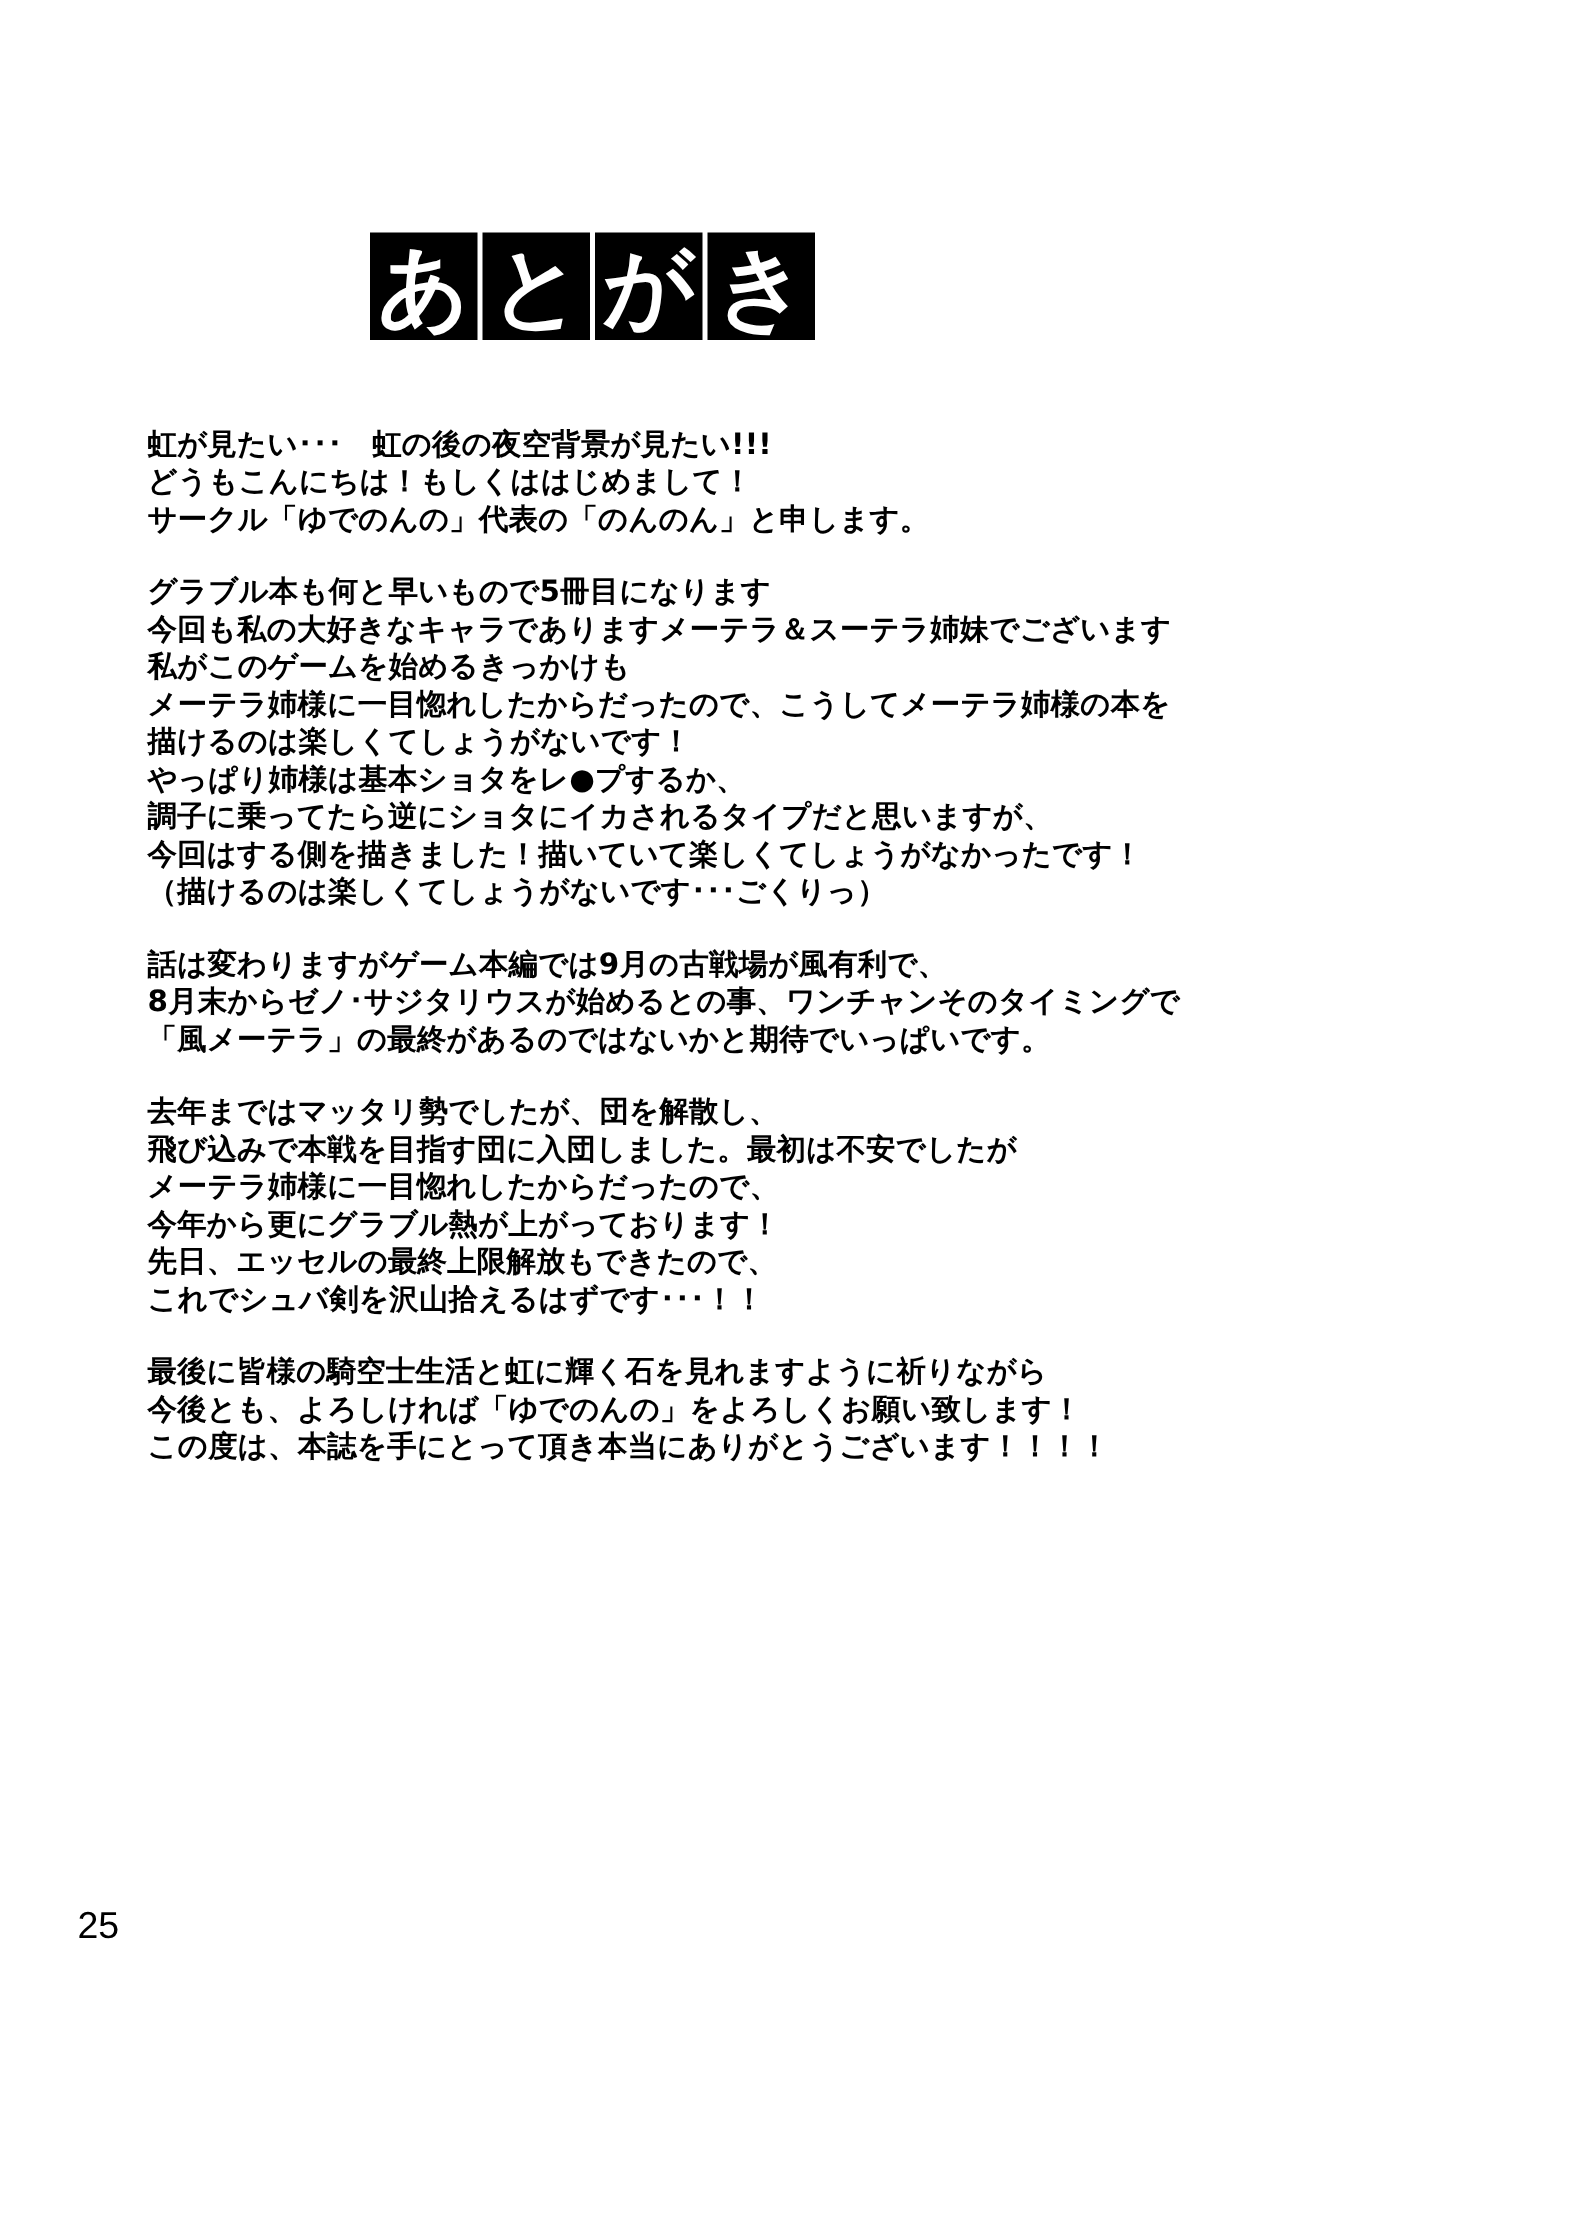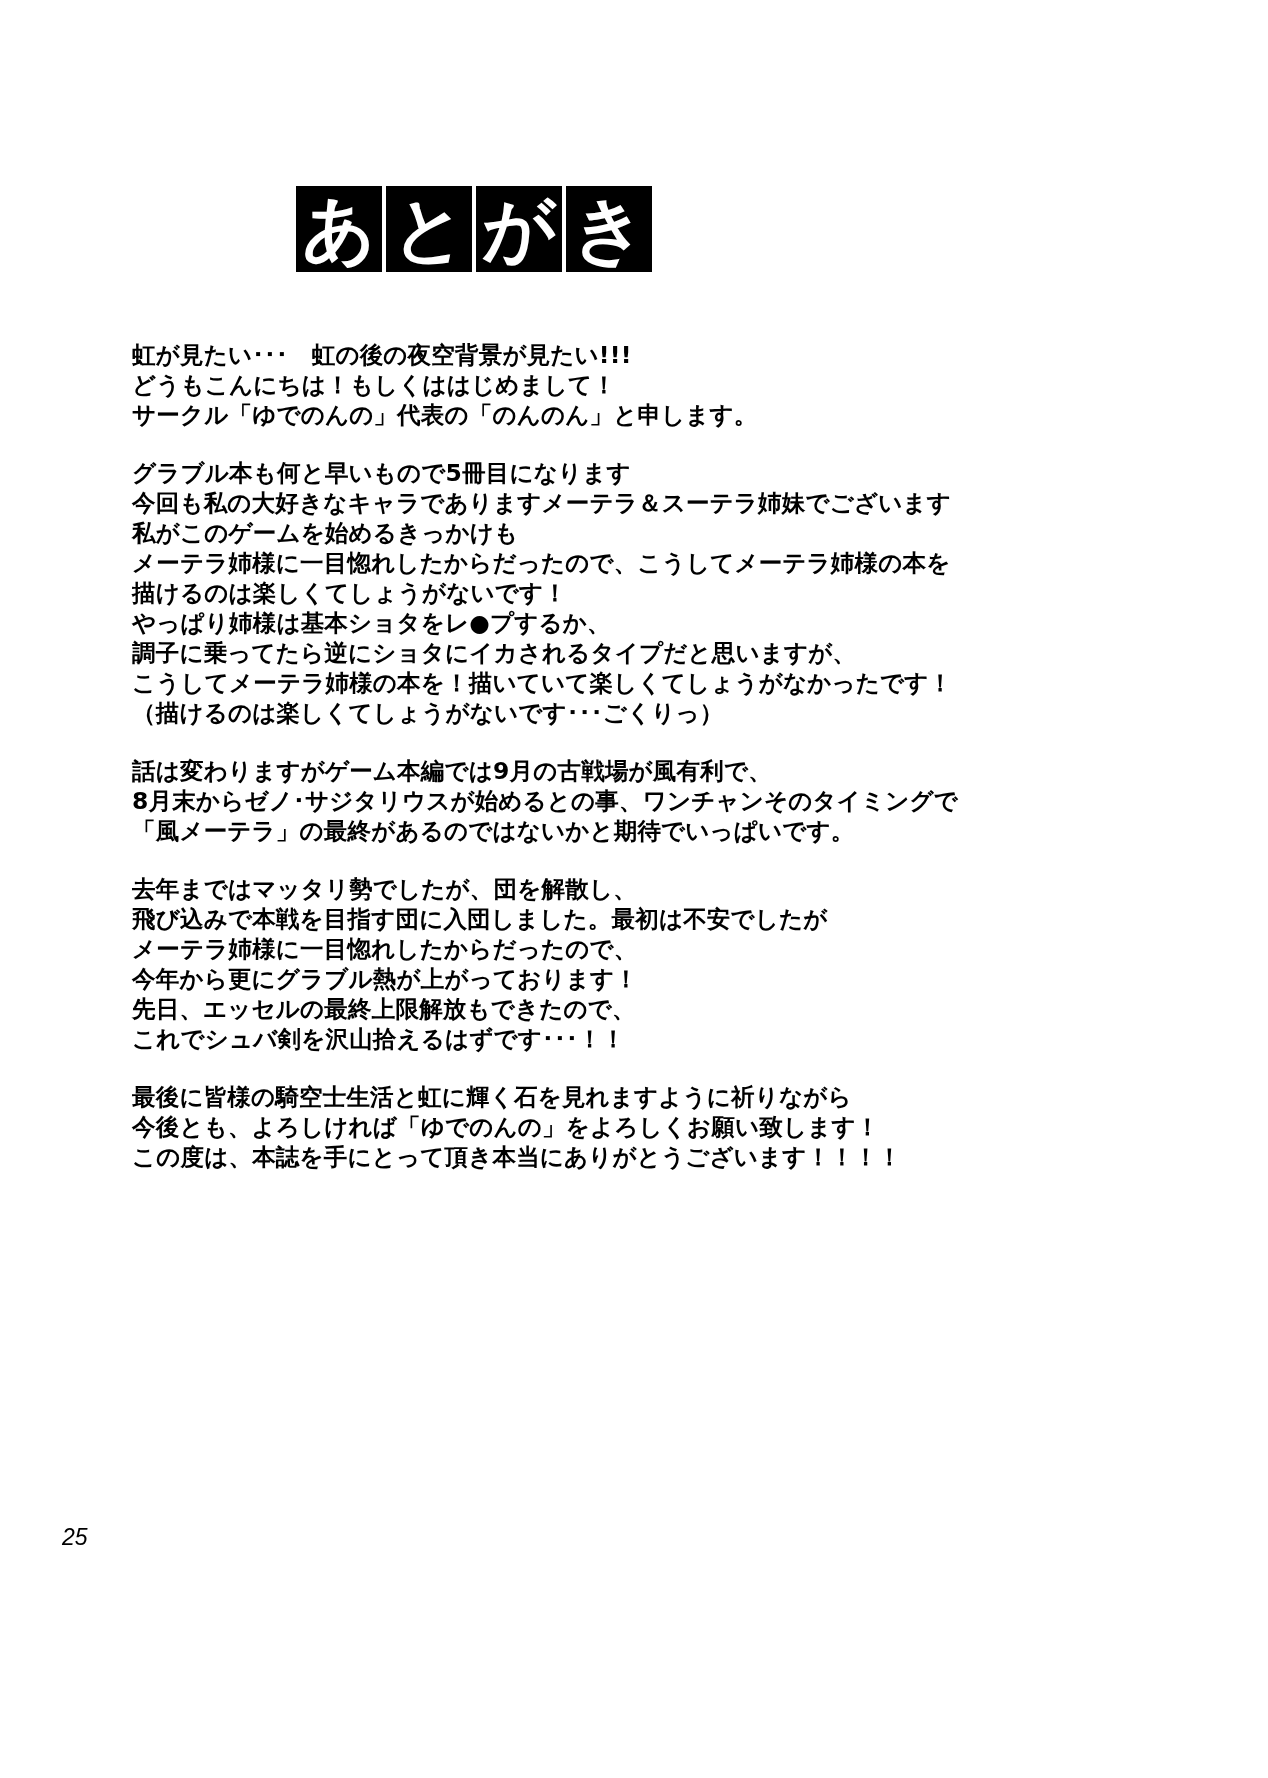--- a/index.html
+++ b/index.html
@@ -42,21 +42,21 @@
     width: 86px;
     height: 86px;
     text-align: center;
     letter-spacing: 0;
   }
 
   
   .body-text {
     position: absolute;
     top: 340px;
-    left: 132px;
+    left: 118px;
     width: 1010px;
   }
   .para {
     margin: 0 0 28px 0;
   }
   .para:last-child {
     margin-bottom: 0;
     margin-top: 28px;
   }
   .line {
@@ -65,24 +65,23 @@
     font-weight: 700;
     white-space: pre;
     letter-spacing: 0.2px;
   }
 
   
   .page-number {
     position: absolute;
     left: 62px;
     top: 1524px;
-    font-size: 23px;
+    font-size: 30px;
     font-weight: 400;
     font-family: "Liberation Sans", sans-serif;
-    font-style: italic;
   }
 </style>
 </head>
 <body>
 
 <div class="page">
 
   <div class="title-block">
     <span class="title-char">あ</span>
     <span class="title-char">と</span>
@@ -99,21 +98,21 @@
     </div>
 
     <div class="para">
       <div class="line">グラブル本も何と早いもので5冊目になります</div>
       <div class="line">今回も私の大好きなキャラでありますメーテラ＆スーテラ姉妹でございます</div>
       <div class="line">私がこのゲームを始めるきっかけも</div>
       <div class="line">メーテラ姉様に一目惚れしたからだったので、こうしてメーテラ姉様の本を</div>
       <div class="line">描けるのは楽しくてしょうがないです！</div>
       <div class="line">やっぱり姉様は基本ショタをレ●プするか、</div>
       <div class="line">調子に乗ってたら逆にショタにイカされるタイプだと思いますが、</div>
-      <div class="line">こうしてメーテラ姉様の本を！描いていて楽しくてしょうがなかったです！</div>
+      <div class="line">今回はする側を描きました！描いていて楽しくてしょうがなかったです！</div>
       <div class="line">（描けるのは楽しくてしょうがないです･･･ごくりっ）</div>
     </div>
 
     <div class="para">
       <div class="line">話は変わりますがゲーム本編では9月の古戦場が風有利で、</div>
       <div class="line">8月末からゼノ･サジタリウスが始めるとの事、ワンチャンそのタイミングで</div>
       <div class="line">「風メーテラ」の最終があるのではないかと期待でいっぱいです。</div>
     </div>
 
     <div class="para">

